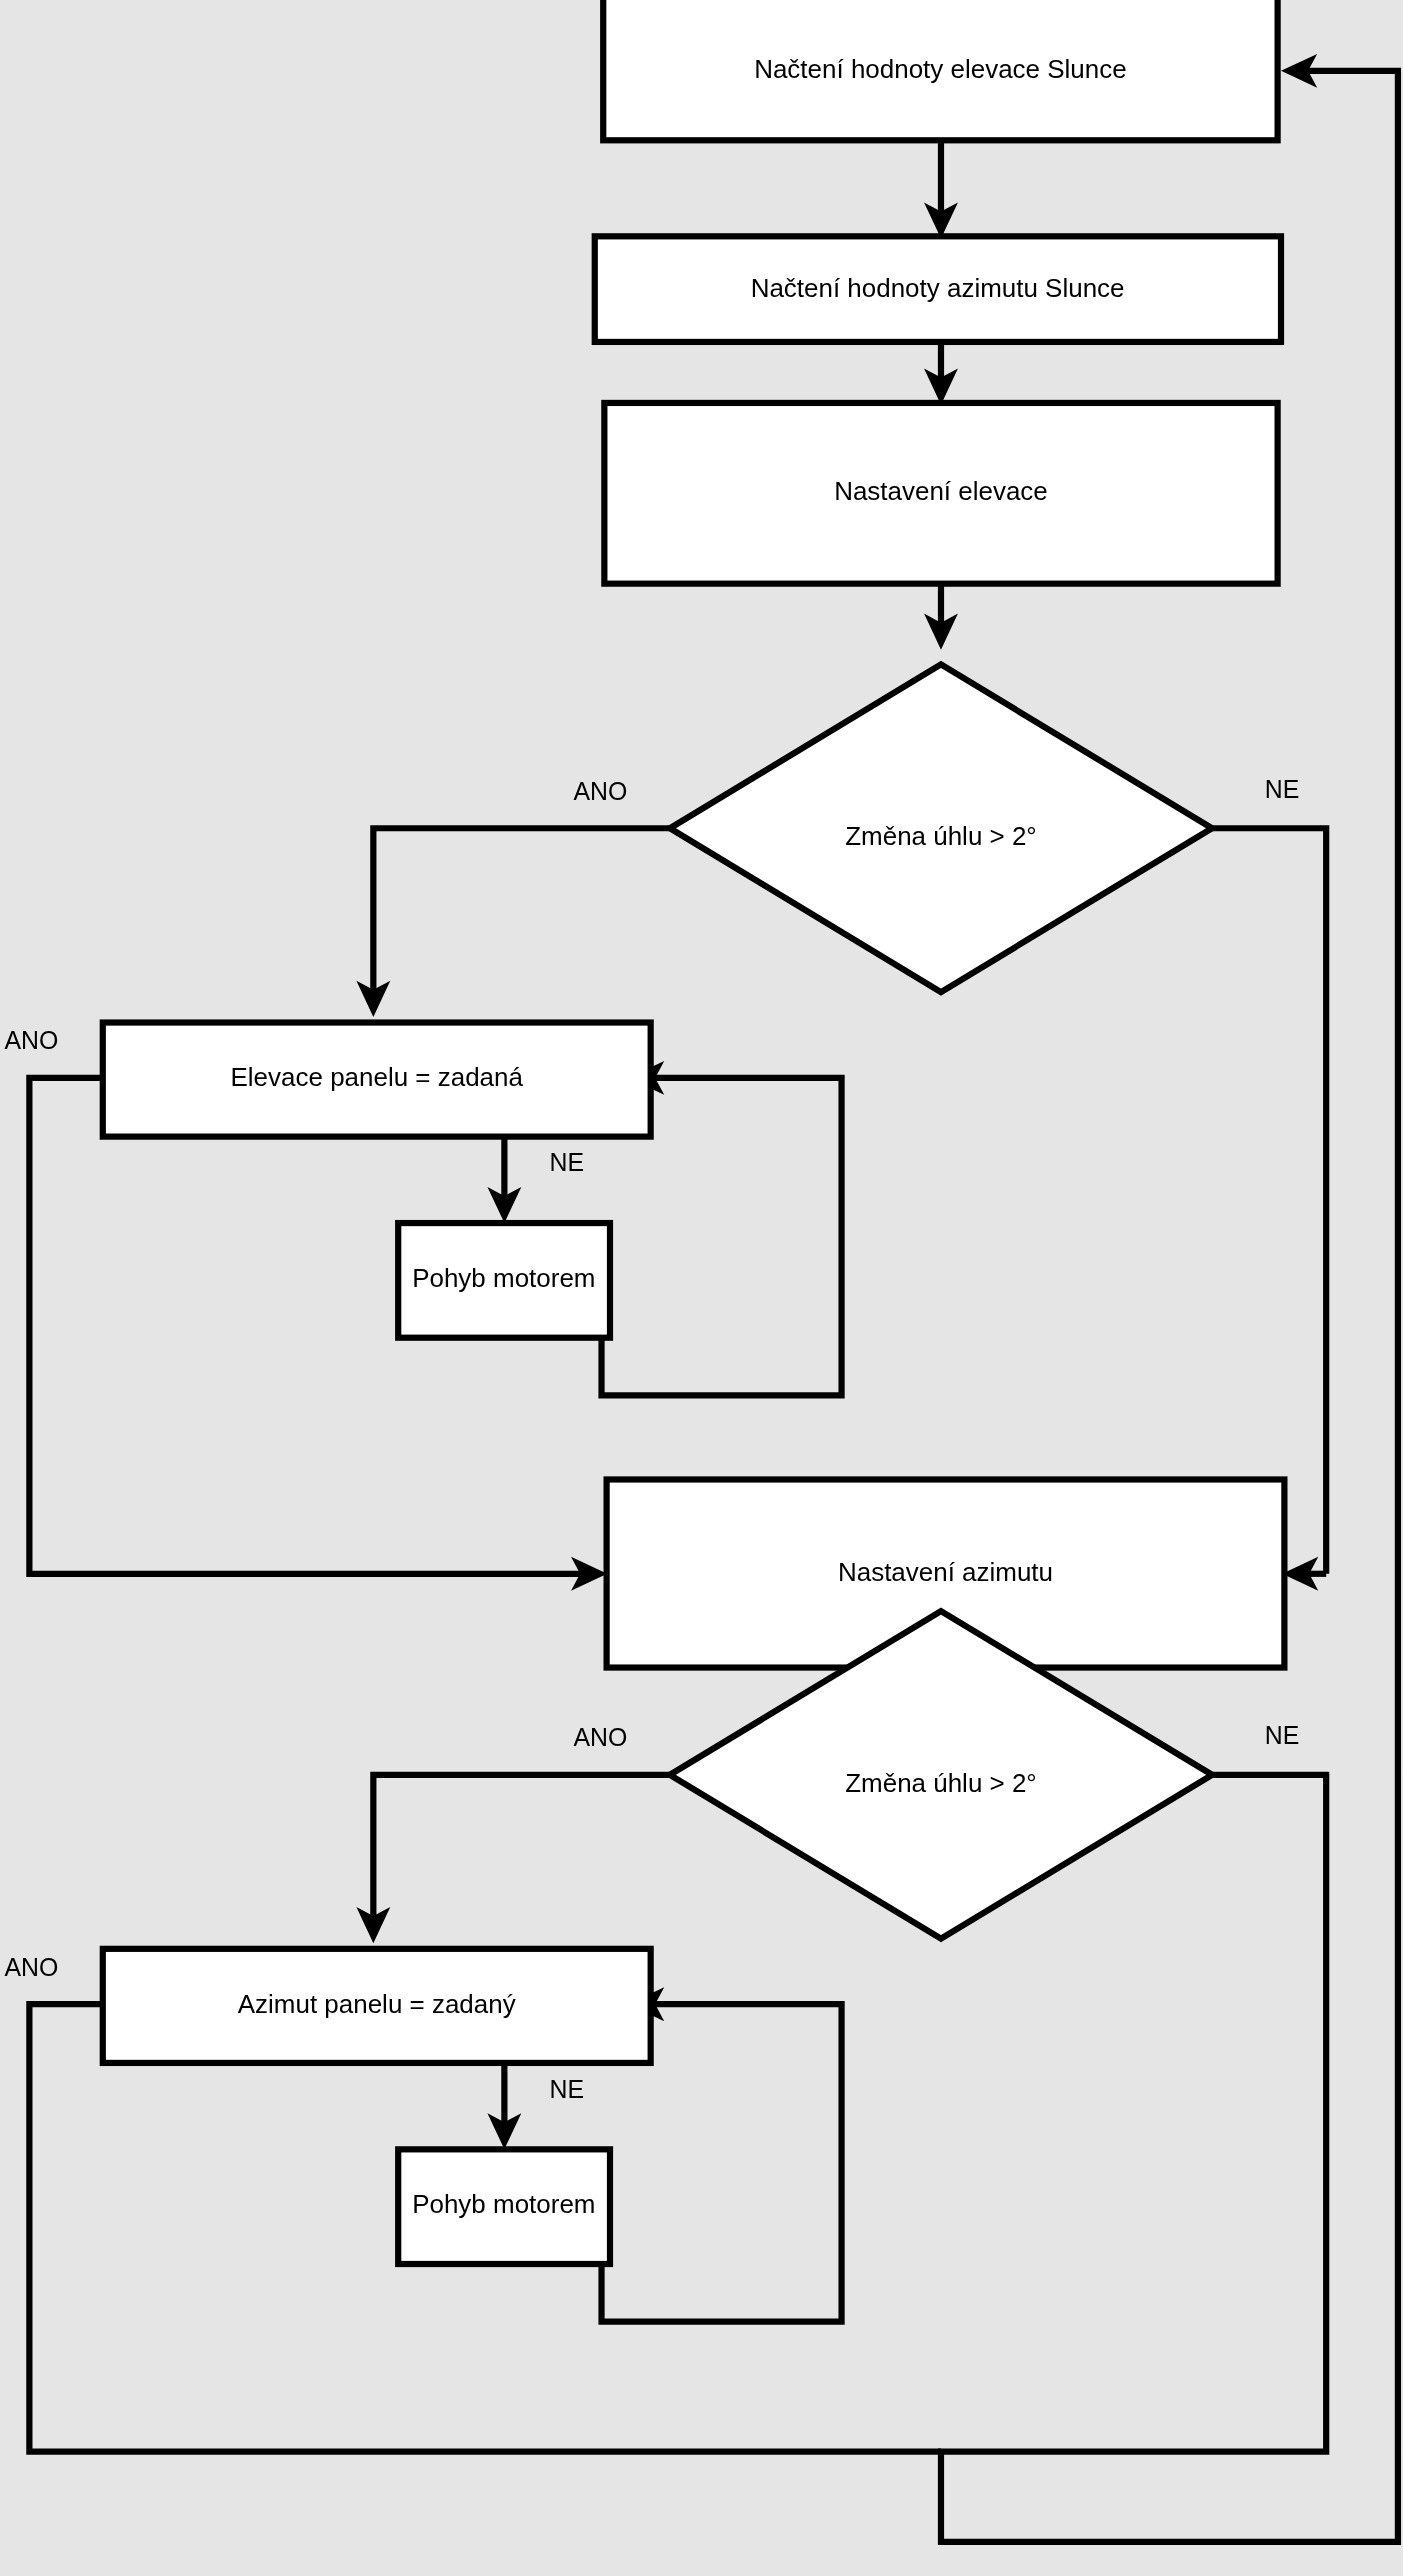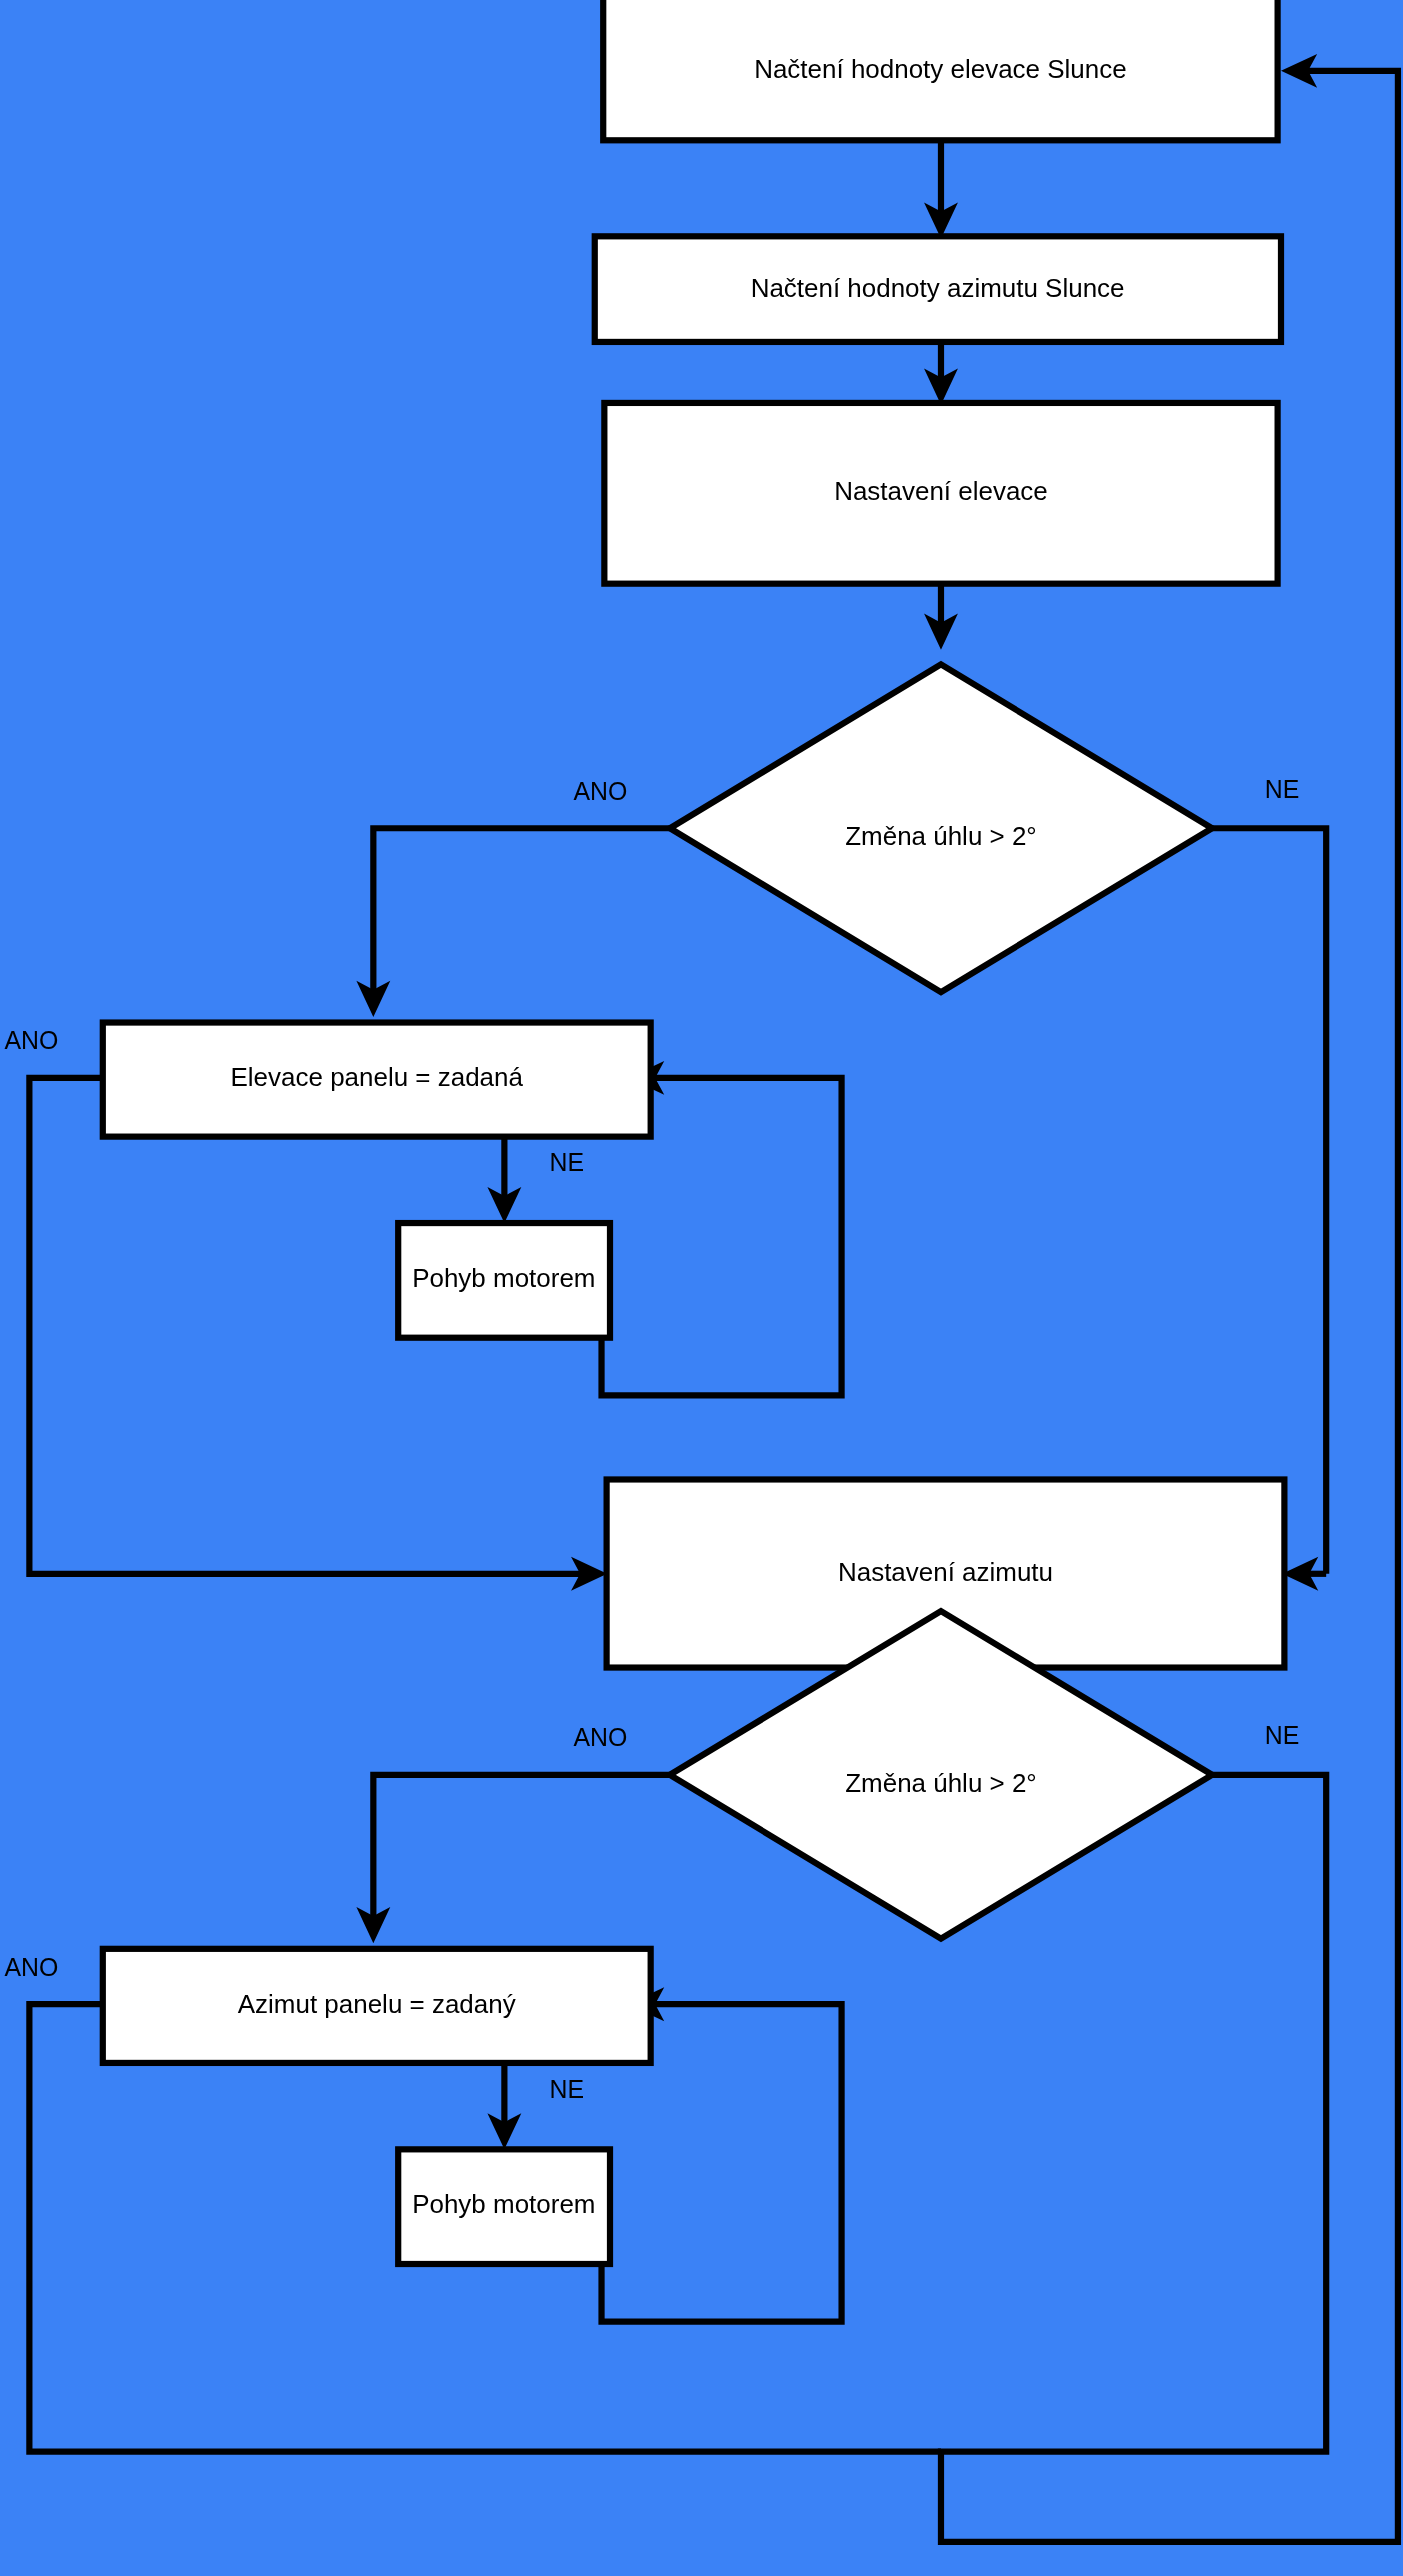--- a/index.html
+++ b/index.html
@@ -7,21 +7,21 @@
     padding: 0;
     background: #ffffff;
   }
   body {
     font-family: "Liberation Sans", sans-serif;
   }
   #flowchart-root {
     position: relative;
     width: 1403px;
     height: 2576px;
-    background: #3b82f6;
+    background: #e5e5e5;
     overflow: hidden;
   }
   svg.diagram {
     display: block;
     width: 1403px;
     height: 2576px;
   }
   .node-rect {
     fill: #ffffff;
     stroke: #000000;

